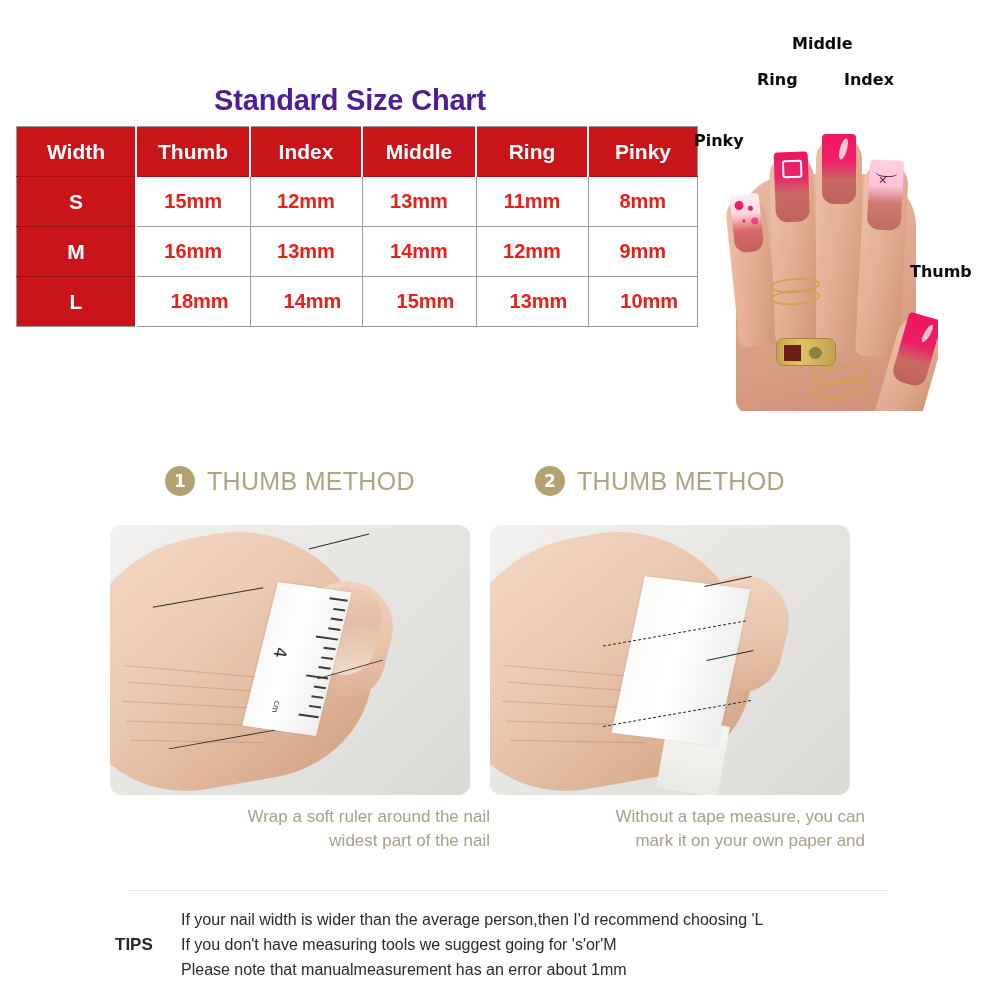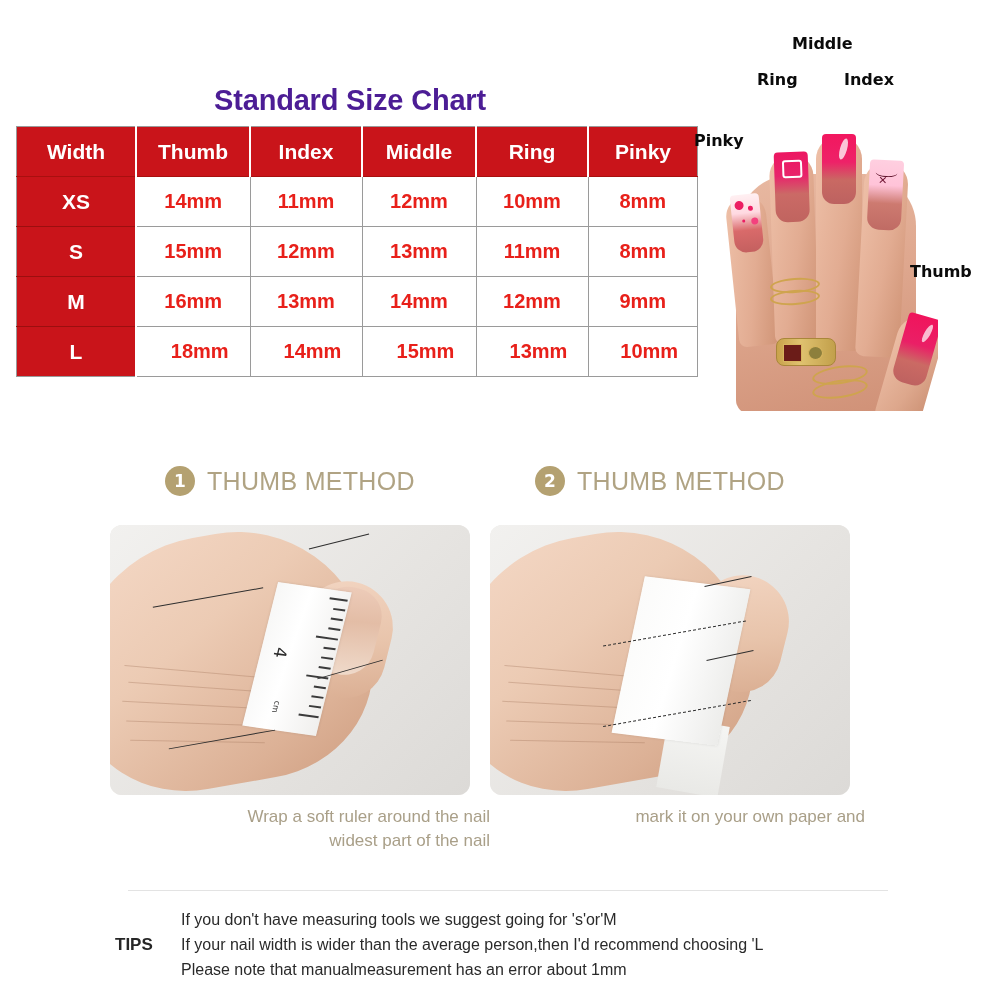--- a/index.html
+++ b/index.html
@@ -406,28 +406,20 @@
       <tr>
         <th style="width:118px">Width</th>
         <th style="width:112px">Thumb</th>
         <th style="width:110px">Index</th>
         <th style="width:112px">Middle</th>
         <th style="width:110px">Ring</th>
         <th style="width:108px">Pinky</th>
       </tr>
     </thead>
     <tbody>
-      <tr>
-        <td class="rowlabel">XS</td>
-        <td class="val">14mm</td>
-        <td class="val">11mm</td>
-        <td class="val">12mm</td>
-        <td class="val">10mm</td>
-        <td class="val">8mm</td>
-      </tr>
       <tr>
         <td class="rowlabel">S</td>
         <td class="val">15mm</td>
         <td class="val">12mm</td>
         <td class="val">13mm</td>
         <td class="val">11mm</td>
         <td class="val">8mm</td>
       </tr>
       <tr>
         <td class="rowlabel">M</td>
@@ -554,27 +546,28 @@
       <div class="paper-tail"></div>
       <div class="paper-band"></div>
 
       <div class="guide" style="left:112px; top:108px; width:145px; transform:rotate(-10deg);"></div>
       <div class="guide" style="left:112px; top:188px; width:150px; transform:rotate(-10deg);"></div>
       <div class="guide solid" style="left:214px; top:56px; width:48px; transform:rotate(-12deg);"></div>
       <div class="guide solid" style="left:216px; top:130px; width:48px; transform:rotate(-12deg);"></div>
     </div>
 
     <div class="caption c2">
+      <div>Without a tape measure, you can</div>
       <div>mark it on your own paper and</div>
     </div>
   </div>
 
   <div id="tips-divider"></div>
 
   <div id="tips-block">
     <div id="tips-label">TIPS</div>
     <div id="tips-lines">
+      <div class="tip-line">If your nail width is wider than the average person,then I'd recommend choosing 'L</div>
       <div class="tip-line">If you don't have measuring tools we suggest going for 's'or'M</div>
-      <div class="tip-line">If your nail width is wider than the average person,then I'd recommend choosing 'L</div>
       <div class="tip-line">Please note that manualmeasurement has an error about 1mm</div>
     </div>
   </div>
 </div>
 
 </body></html>

